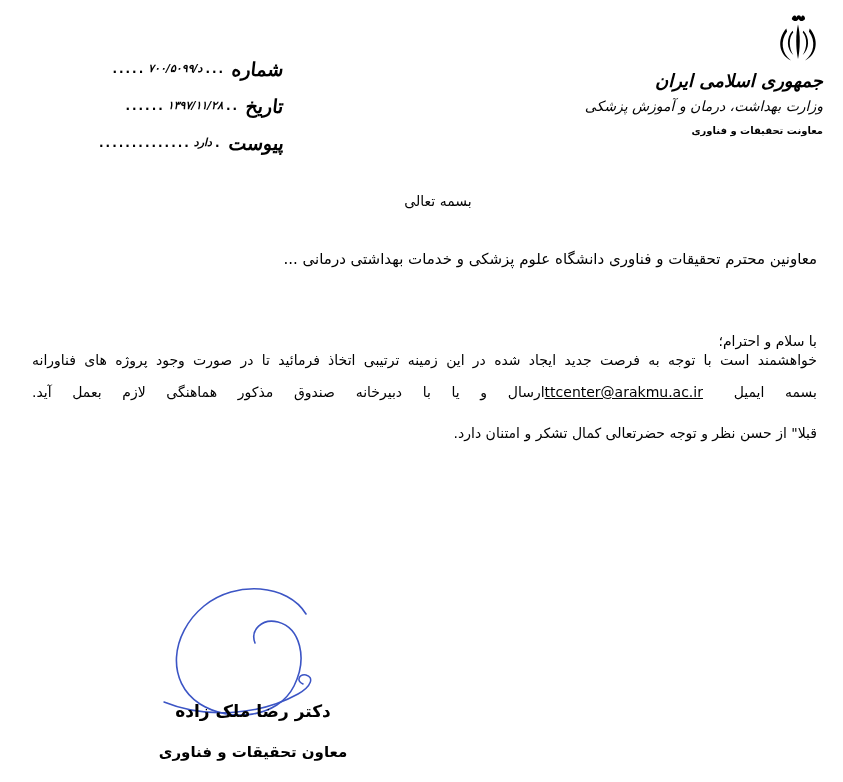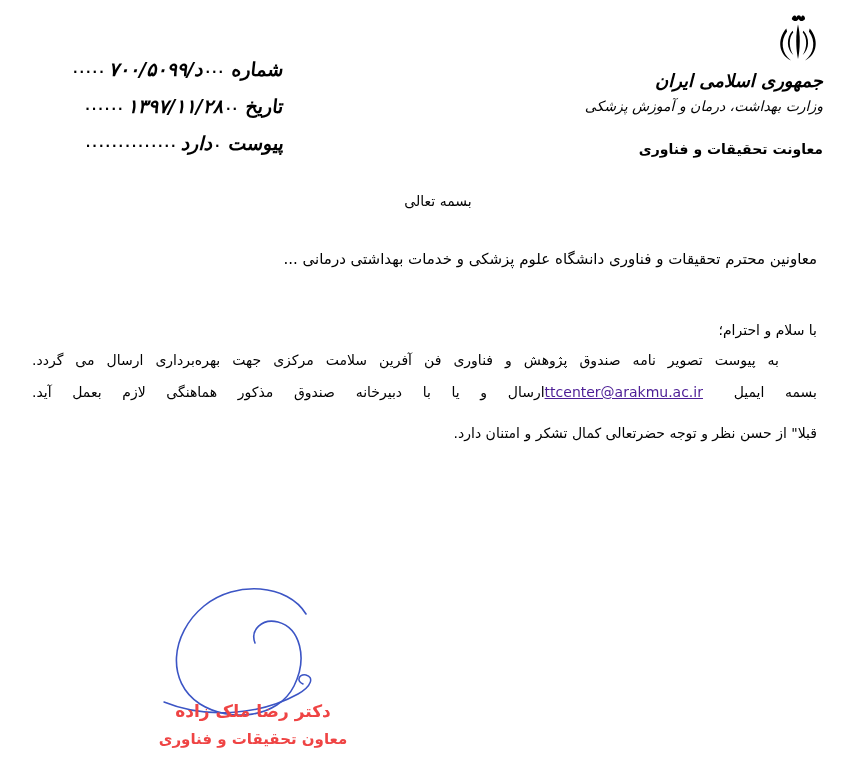--- a/index.html
+++ b/index.html
@@ -4,44 +4,44 @@
 <style>
   html,body{margin:0;padding:0;background:#fff;}
   .page{position:relative;width:843px;height:782px;background:#ffffff;overflow:hidden;
         font-family:"DejaVu Sans",sans-serif;color:#000;}
 
   
   .meta{position:absolute;top:50px;left:26px;width:256px;direction:rtl;}
   .meta-row{display:flex;align-items:center;justify-content:flex-start;height:37px;font-size:14px;white-space:nowrap;}
   .meta-label{font-size:19px;font-weight:bold;font-style:italic;margin-left:5px;transform:skewX(8deg);}
   .meta-dots{letter-spacing:2px;font-size:12px;font-weight:bold;}
-  .meta-value{font-style:italic;font-weight:bold;font-size:19px;padding:0 3px;}
+  .meta-value{font-style:italic;font-weight:bold;font-size:11px;padding:0 3px;}
 
   
   .letterhead{position:absolute;top:10px;right:20px;width:240px;direction:rtl;}
   .emblem{display:inline-block;line-height:0;}
   .gov-country{font-size:18px;font-weight:bold;font-style:italic;margin-top:2px;}
   .gov-ministry{font-size:14px;font-weight:normal;font-style:italic;margin-top:7px;}
-  .gov-dept{font-size:14px;font-weight:bold;margin-top:27px;font-style:normal;}
+  .gov-dept{font-size:10px;font-weight:bold;margin-top:11px;font-style:normal;}
 
   .besmele{position:absolute;top:193px;left:0;right:0;text-align:center;font-size:14px;direction:rtl;padding-left:33px;}
   .recipient{position:absolute;top:250px;right:26px;left:26px;direction:rtl;text-align:right;
              font-weight:normal;font-size:15px;}
-  .salutation{position:absolute;top:322px;right:26px;direction:rtl;font-size:14px;}
+  .salutation{position:absolute;top:333px;right:26px;direction:rtl;font-size:14px;}
 
   .body-text{position:absolute;top:344px;right:26px;left:32px;direction:rtl;font-size:14px;line-height:32px;}
   .jline{text-align:justify;text-align-last:justify;}
   .indent{text-indent:38px;}
   .email-link{text-decoration:underline;margin-right:10px;unicode-bidi:embed;}
   .closing{margin-top:9px;text-align:right;}
 
   .signature-wrap{position:absolute;top:580px;left:160px;width:195px;height:155px;}
   .signatory{position:absolute;top:701px;left:146px;width:214px;text-align:center;direction:rtl;font-weight:bold;}
   .signatory-name{font-size:17px;}
-  .signatory-title{font-size:15px;margin-top:9px;}
+  .signatory-title{font-size:15px;margin-top:22px;}
 </style>
 </head>
 <body>
 
 <div class="page">
 
   <div class="meta">
     <div class="meta-row">
       <span class="meta-label">شماره</span>
       <span class="meta-dots">...</span>
@@ -78,30 +78,30 @@
     <div class="gov-dept">معاونت تحقیقات و فناوری</div>
   </div>
 
   <div class="besmele">بسمه تعالی</div>
 
   <div class="recipient">معاونین محترم تحقیقات و فناوری دانشگاه علوم پزشکی و خدمات بهداشتی درمانی ...</div>
 
   <div class="salutation">با سلام و احترام؛</div>
 
   <div class="body-text">
-    <div class="jline indent">به پیوست تصویر نامه صندوق پژوهش و فناوری فن آفرین سلامت مرکزی جهت بهره‌برداری ارسال می گردد.</div>
-    <div class="jline"><span>بسمه ایمیل</span> <a href="#" class="email-link" dir="ltr" style="color:#4c1d95">ttcenter@arakmu.ac.ir</a><span>ارسال و یا با دبیرخانه صندوق مذکور هماهنگی لازم بعمل آید.</span></div>
+    <div class="jline">خواهشمند است با توجه به فرصت جدید ایجاد شده در این زمینه ترتیبی اتخاذ فرمائید تا در صورت وجود پروژه های فناورانه</div>
+    <div class="jline"><span>بسمه ایمیل</span> <a href="#" class="email-link" dir="ltr" style="color:#000000">ttcenter@arakmu.ac.ir</a><span>ارسال و یا با دبیرخانه صندوق مذکور هماهنگی لازم بعمل آید.</span></div>
     <div class="closing">قبلا" از حسن نظر و توجه حضرتعالی کمال تشکر و امتنان دارد.</div>
   </div>
 
   <div class="signature-wrap">
     <svg width="195" height="155" viewBox="0 0 195 155" xmlns="http://www.w3.org/2000/svg">
       <path d="M146,34 C128,4 76,0 44,26 C10,54 6,102 40,124 C70,143 118,138 134,106 C148,78 140,48 118,42 C102,38 90,50 95,63" fill="none" stroke="#3c55c5" stroke-width="1.6" stroke-linecap="round"></path>
       <path d="M4,122 C48,140 102,134 138,114 C152,106 154,97 146,95 C139,94 136,101 143,104" fill="none" stroke="#3c55c5" stroke-width="1.5" stroke-linecap="round"></path>
     </svg>
   </div>
 
-  <div class="signatory" style="color:#ef4444">
+  <div class="signatory" style="color:#000000">
     <div class="signatory-name">دکتر رضا ملک زاده</div>
     <div class="signatory-title">معاون تحقیقات و فناوری</div>
   </div>
 
 </div>
 
 </body></html>

